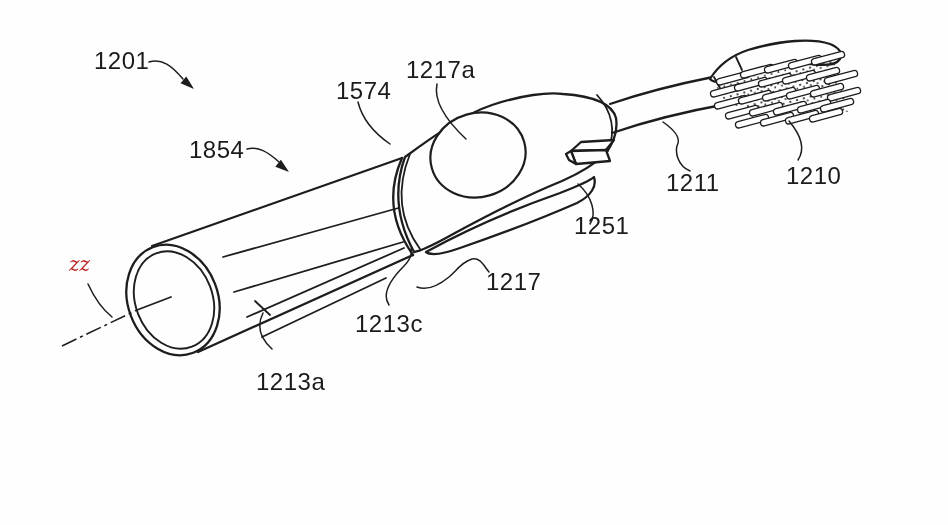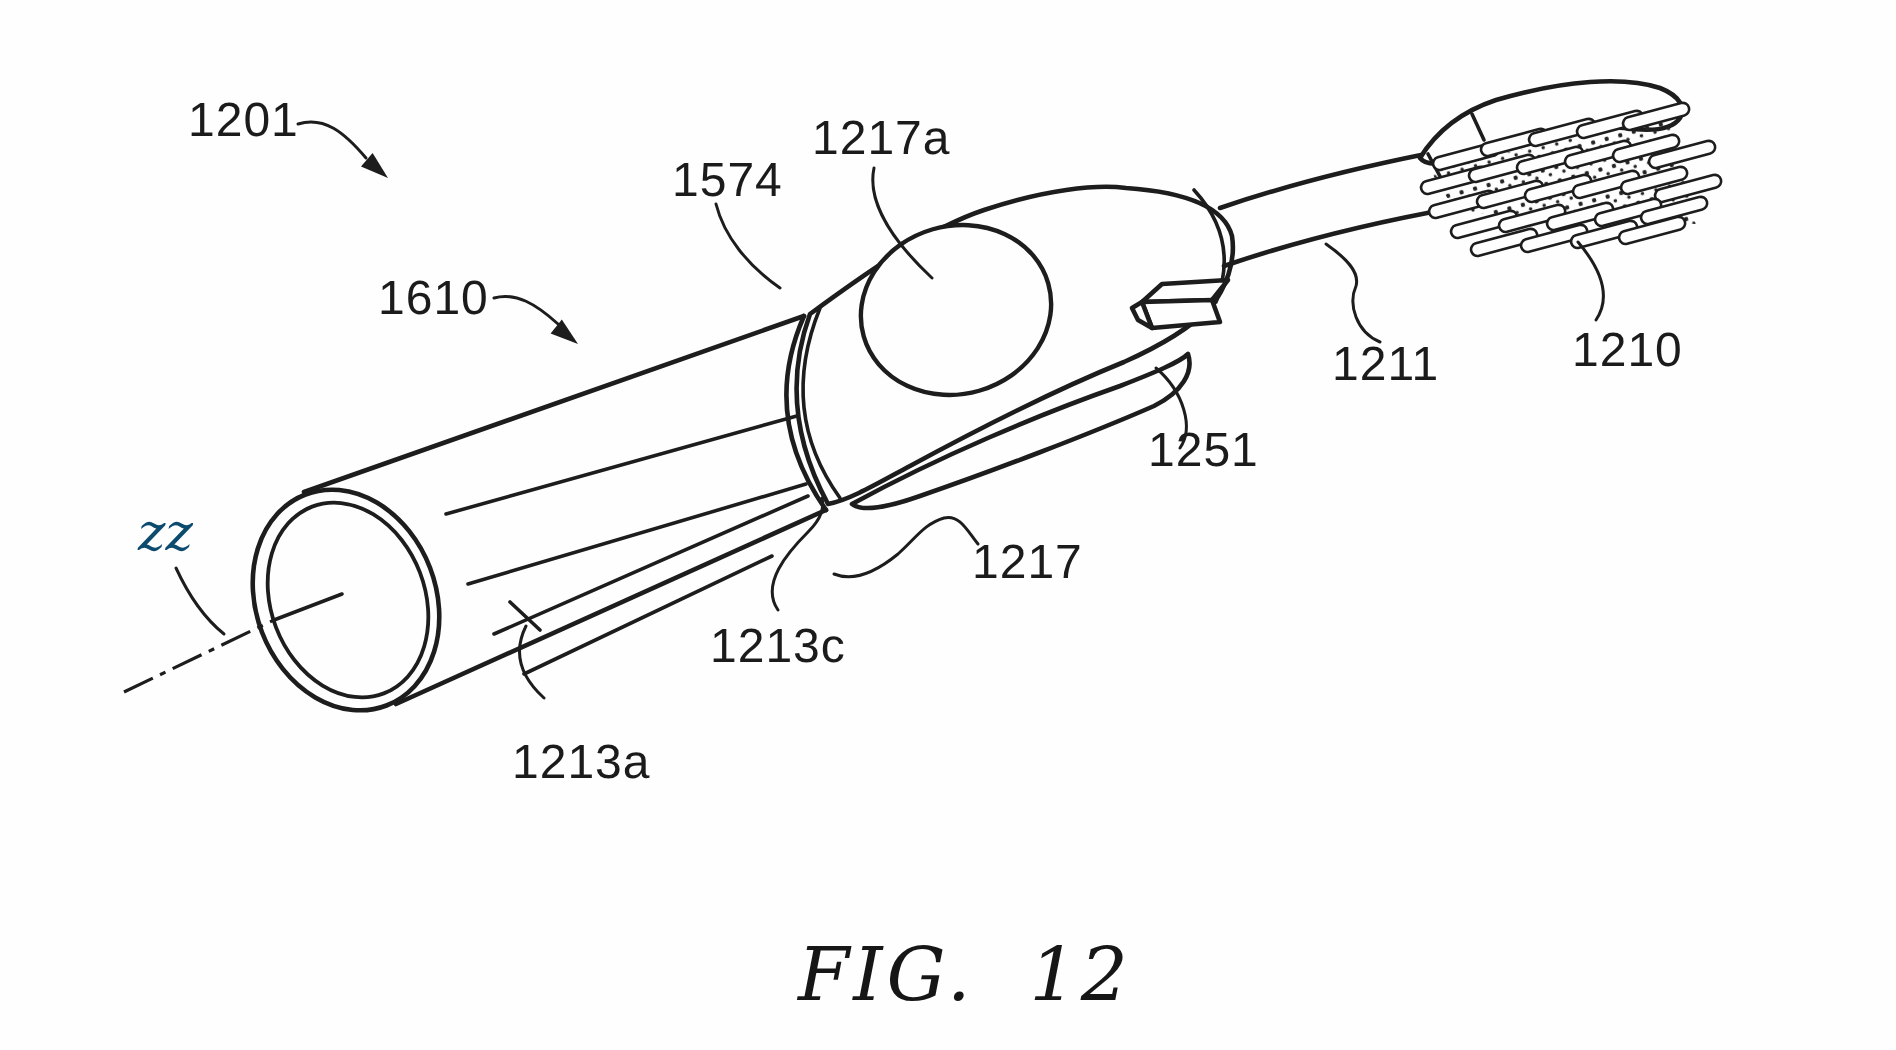--- a/index.html
+++ b/index.html
@@ -7,21 +7,21 @@
     position:relative;width:948px;height:525px;background:#fefefe;
     font-family:"Liberation Sans",sans-serif;overflow:hidden;
   }
   .stage svg{position:absolute;left:0;top:0;}
   .lbl{
     position:absolute;font-size:24px;color:#1b1b1b;letter-spacing:.5px;
     font-weight:500;white-space:nowrap;user-select:none;
   }
   .axis-lbl{
     position:absolute;font-family:"DejaVu Serif",serif;font-style:italic;
-    font-size:26px;color:#0c4a6e;white-space:nowrap;
+    font-size:20px;color:#b91c1c;white-space:nowrap;
   }
   .caption{
     position:absolute;left:399px;top:466px;
     font-family:"DejaVu Serif",serif;font-style:italic;font-weight:500;
     font-size:37px;color:#161616;letter-spacing:2px;white-space:pre;
   }
   .ol{fill:#fefefe;stroke:#1d1d1d;stroke-width:2.3;stroke-linejoin:round;}
   .fill{fill:#fefefe;stroke:none;}
   .ln{fill:none;stroke:#1d1d1d;stroke-width:2.3;stroke-linecap:round;}
   .ln2{fill:none;stroke:#1d1d1d;stroke-width:1.8;stroke-linecap:round;}
@@ -149,25 +149,24 @@
       <path class="ldr" d="M 798,160 C 806,148 800,134 789,121"></path>
       <path class="ldr" d="M 590,224 C 597,214 592,196 578,184"></path>
       <path class="ldr" d="M 417,287 C 427,291 438,286 449,277 C 458,269 462,262 472,259 C 480,257 484,266 489,272"></path>
       <path class="ldr" d="M 389,305 C 380,292 394,276 404,266 C 411,259 412,254 411,249"></path>
       <path class="ldr" d="M 272,349 C 261,339 256,327 263,313"></path>
       <path class="ldr" d="M 88,284 C 94,297 102,309 112,317"></path>
     </g>
   </svg>
 
   <div class="lbl" style="left:94px;top:47px;">1201</div>
-  <div class="lbl" style="left:189px;top:136px;">1610</div>
+  <div class="lbl" style="left:189px;top:136px;">1854</div>
   <div class="lbl" style="left:336px;top:77px;">1574</div>
   <div class="lbl" style="left:406px;top:56px;text-align:right;">1217a</div>
   <div class="lbl" style="left:666px;top:169px;">1211</div>
   <div class="lbl" style="left:786px;top:162px;">1210</div>
   <div class="lbl" style="left:574px;top:212px;">1251</div>
   <div class="lbl" style="left:486px;top:268px;">1217</div>
   <div class="lbl" style="left:355px;top:310px;">1213c</div>
   <div class="lbl" style="left:256px;top:368px;">1213a</div>
   <div class="axis-lbl" style="left:69px;top:252px;">zz</div>
 
-  <div class="caption">FIG.  12</div>
 </div>
 
 </body></html>

